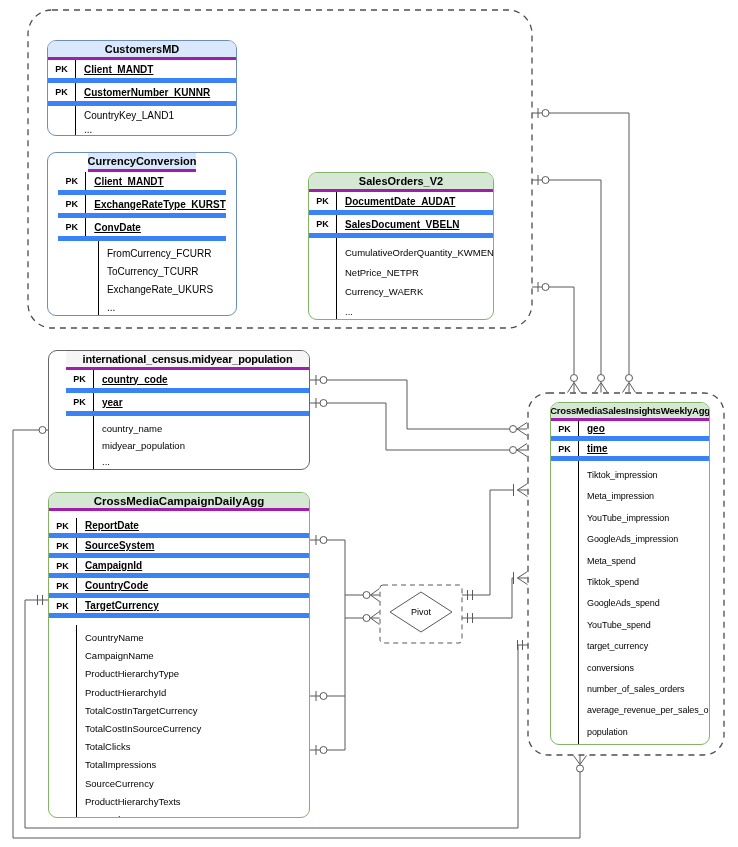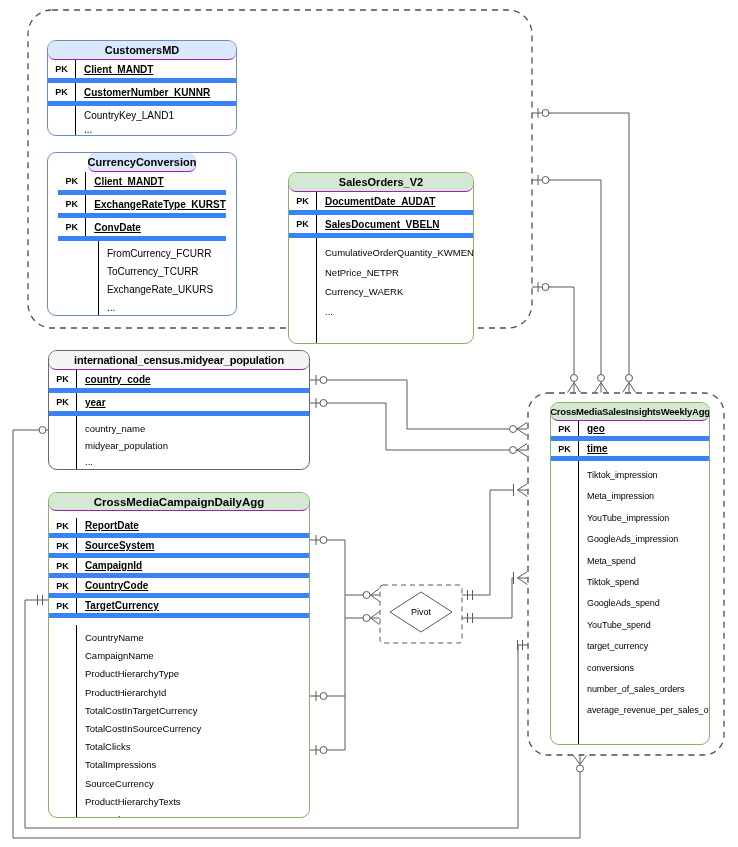--- a/index.html
+++ b/index.html
@@ -5,37 +5,37 @@
   * { margin:0; padding:0; box-sizing:border-box; }
   html,body { background:#fff; }
   body { width:738px; height:847px; position:relative; font-family:"Liberation Sans", sans-serif; color:#000; overflow:hidden; }
   .canvas { position:absolute; left:0; top:0; width:738px; height:847px; }
   svg.layer { position:absolute; left:0; top:0; z-index:1; }
 
   .entity { position:absolute; z-index:2; background:#fff; border:1px solid #000; border-radius:9px; overflow:hidden; display:flex; flex-direction:column; }
   .entity.blue  { border-color:#6c8ebf; }
   .entity.green { border-color:#82b366; }
   .entity.gray  { border-color:#666666; }
-  .hdr { flex:0 0 auto; display:flex; align-items:center; justify-content:center; font-weight:bold; border-bottom:1px solid #a21caf; white-space:nowrap;border-radius:7px; }
+  .hdr { flex:0 0 auto; display:flex; align-items:center; justify-content:center; font-weight:bold; border-bottom:3px solid #a21caf; white-space:nowrap; }
   .blue  .hdr { background:#dae8fc; }
   .green .hdr { background:#d5e8d4; }
   .gray  .hdr { background:#f5f5f5; }
   .pk-row { display:flex; align-items:stretch; border-bottom:5px solid #3b82f6; flex:0 0 auto; }
   .cell-pk { flex:0 0 28px; display:flex; align-items:center; justify-content:center; font-size:9px; font-weight:bold; border-right:1px solid #000; }
   .cell-name { flex:1; display:flex; align-items:center; padding-left:8px; font-size:10px; font-weight:bold; text-decoration:underline; white-space:nowrap; }
   .body-sec { flex:1 1 auto; display:flex; align-items:stretch; min-height:0; }
   .body-pad { flex:0 0 28px; border-right:1px solid #000; }
   .body-fields { flex:1; padding-left:8px; }
   .body-fields .field { font-size:10px; white-space:nowrap; }
 
   
   .e-cust   { left:47px;  top:40px;  width:190px; height:96px; }
   .e-curr   { left:47px;  top:152px; width:190px; height:164px;align-items:center; }
-  .e-sales  { left:288px; top:172px; width:186px; height:172px; }
-  .e-intl   { left:48px;  top:350px; width:262px; height:120px; }
+  .e-sales  { left:308px; top:172px; width:186px; height:148px; }
+  .e-intl   { left:48px;  top:350px; width:262px; height:120px;padding-left:17px; }
   .e-cmcda  { left:48px;  top:492px; width:262px; height:326px;gap:7px; }
   .e-cmsiwa { left:550px; top:402px; width:160px; height:343px; }
 
   .m-a .hdr { height:19px; font-size:11px; }
   .m-a .pk-row { height:23px; }
   .m-b .hdr { height:18px; font-size:11.5px; }
   .m-b .pk-row { height:20px; }
 
   .e-intl .hdr { font-size:11px; letter-spacing:-0.2px; }
   .e-cmsiwa .hdr { font-size:9.5px; letter-spacing:-0.2px; }
@@ -333,17 +333,18 @@
           <div class="field">YouTube_impression</div>
           <div class="field">GoogleAds_impression</div>
           <div class="field">Meta_spend</div>
           <div class="field">Tiktok_spend</div>
           <div class="field">GoogleAds_spend</div>
           <div class="field">YouTube_spend</div>
           <div class="field">target_currency</div>
           <div class="field">conversions</div>
           <div class="field">number_of_sales_orders</div>
           <div class="field">average_revenue_per_sales_order</div>
+          <div class="field">population</div>
         </div>
     </div>
   </div>
 
 </div>
 
 </body></html>

